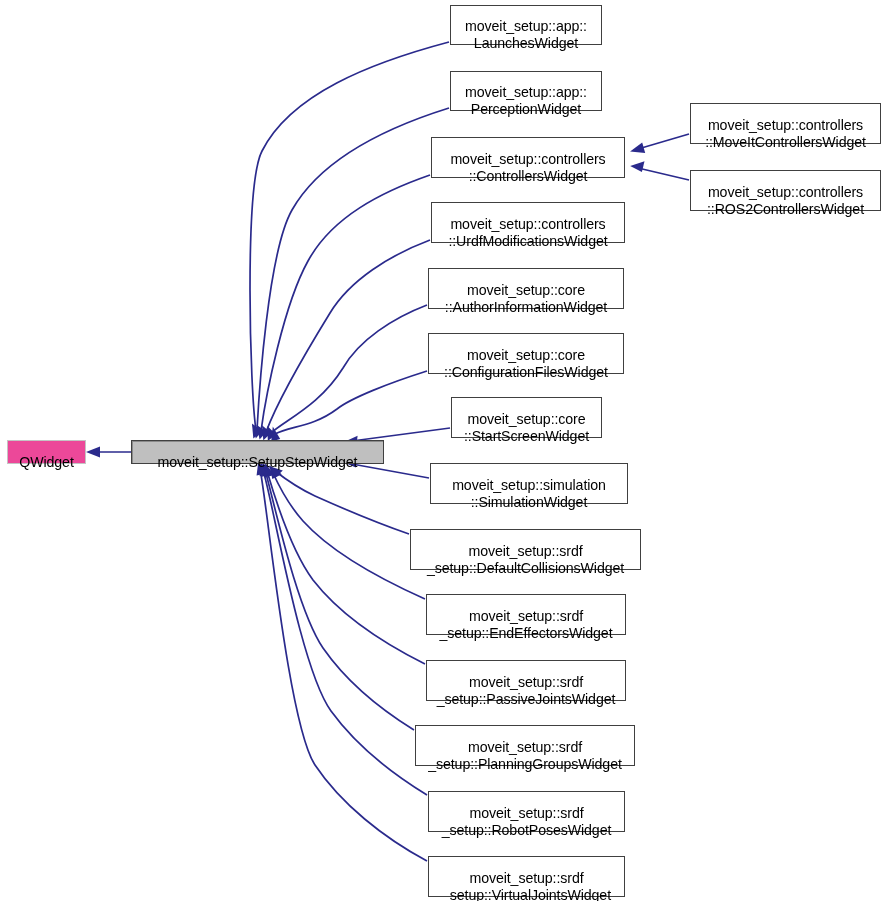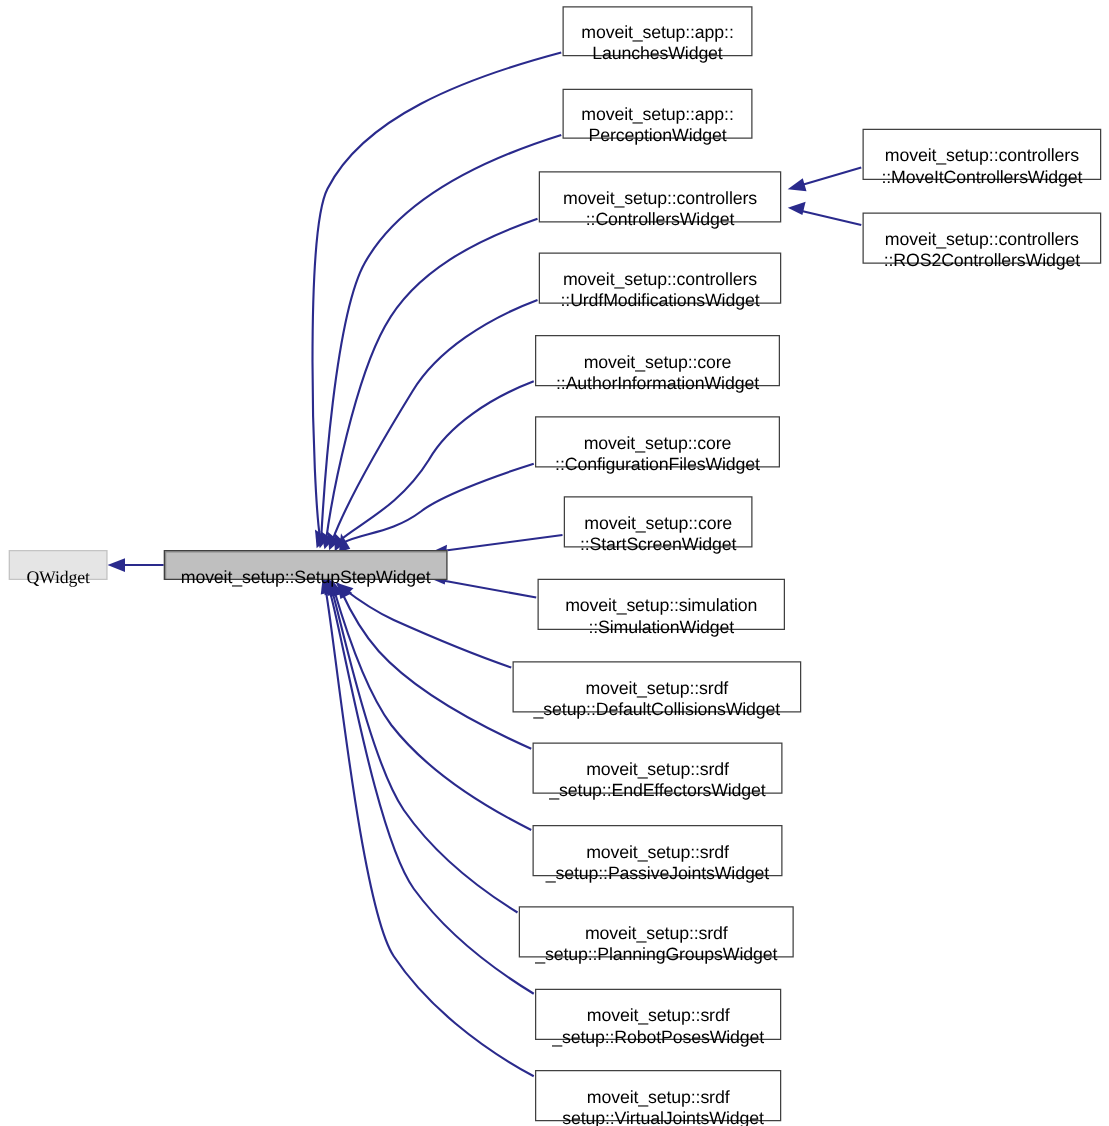--- a/index.html
+++ b/index.html
@@ -51,23 +51,22 @@
     letter-spacing: -0.1px;
     white-space: pre-line;
     cursor: default;
   }
   .node-box.root-node {
     background: #bfbfbf;
     border: 1px solid #404040;
     box-shadow: 1px 1px 0 0 #8a8a8a inset;
   }
   .node-box.base-node {
-    background: #e5e5e5;
+    background: #ec4899;
     border: 1px solid #c4c4c4;
-    font-family: Liberation Serif, serif;
   }
   .node-label {
     display: block;
     padding: 0 4px;
     margin-top: 20px;
   }
 </style>
 </head>
 <body>
 
@@ -107,21 +106,21 @@
         <path class="edge-arrow" d="M 258.3 461.2 L 267.2 473.2 L 256.6 475.5 Z"></path>
         <path class="edge-path" d="M 689 134 L 638 149"></path>
         <path class="edge-arrow" d="M 630.1 151.4 L 642.2 142.5 L 645.2 153.0 Z"></path>
         <path class="edge-path" d="M 689 180 L 638 168"></path>
         <path class="edge-arrow" d="M 630.2 166.1 L 644.5 161.3 L 641.9 171.9 Z"></path>
       </g>
   </svg>
 
   <div id="nodes-layer">
       <div class="node-box base-node" style="left: 7px; top: 440px; width: 79px; height: 24px;"><span class="node-label">QWidget</span></div>
-      <div class="node-box root-node" style="left: 131px; top: 440px; width: 227px; height: 24px;"><span class="node-label">moveit_setup::SetupStepWidget</span></div>
+      <div class="node-box root-node" style="left: 131px; top: 440px; width: 253px; height: 24px;"><span class="node-label">moveit_setup::SetupStepWidget</span></div>
       <div class="node-box" style="left: 450px; top: 5px; width: 152px; height: 40px;"><span class="node-label">moveit_setup::app::
 LaunchesWidget</span></div>
       <div class="node-box" style="left: 450px; top: 71px; width: 152px; height: 40px;"><span class="node-label">moveit_setup::app::
 PerceptionWidget</span></div>
       <div class="node-box" style="left: 431px; top: 137px; width: 194px; height: 41px;"><span class="node-label">moveit_setup::controllers
 ::ControllersWidget</span></div>
       <div class="node-box" style="left: 431px; top: 202px; width: 194px; height: 41px;"><span class="node-label">moveit_setup::controllers
 ::UrdfModificationsWidget</span></div>
       <div class="node-box" style="left: 428px; top: 268px; width: 196px; height: 41px;"><span class="node-label">moveit_setup::core
 ::AuthorInformationWidget</span></div>

